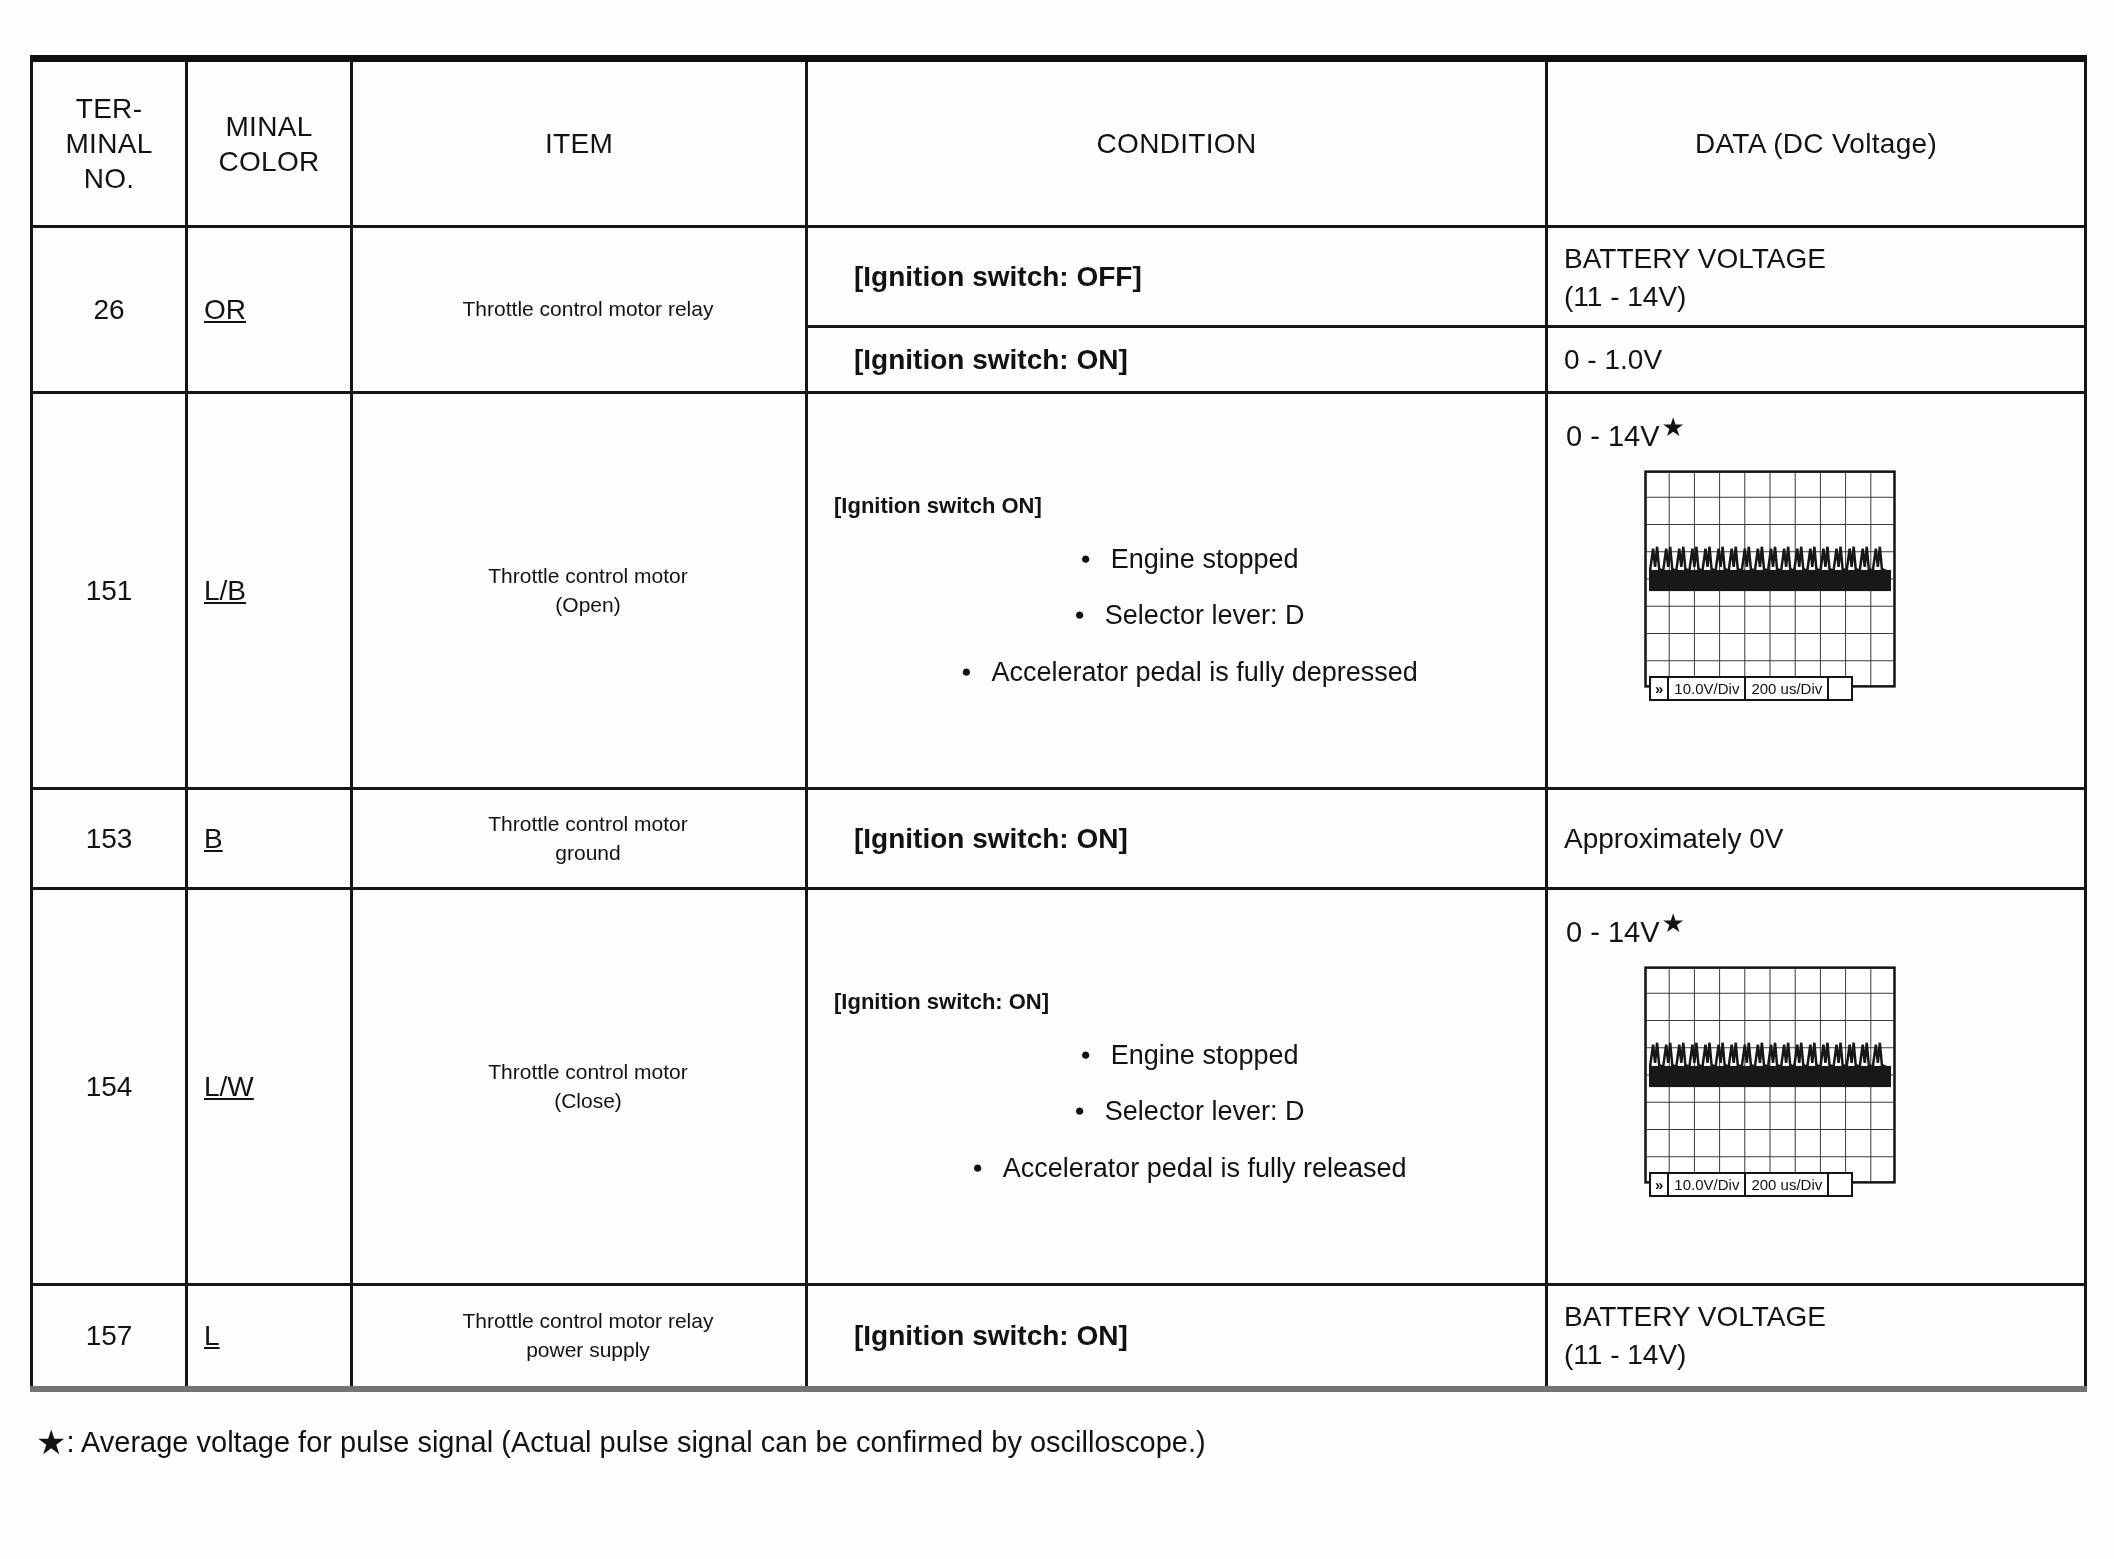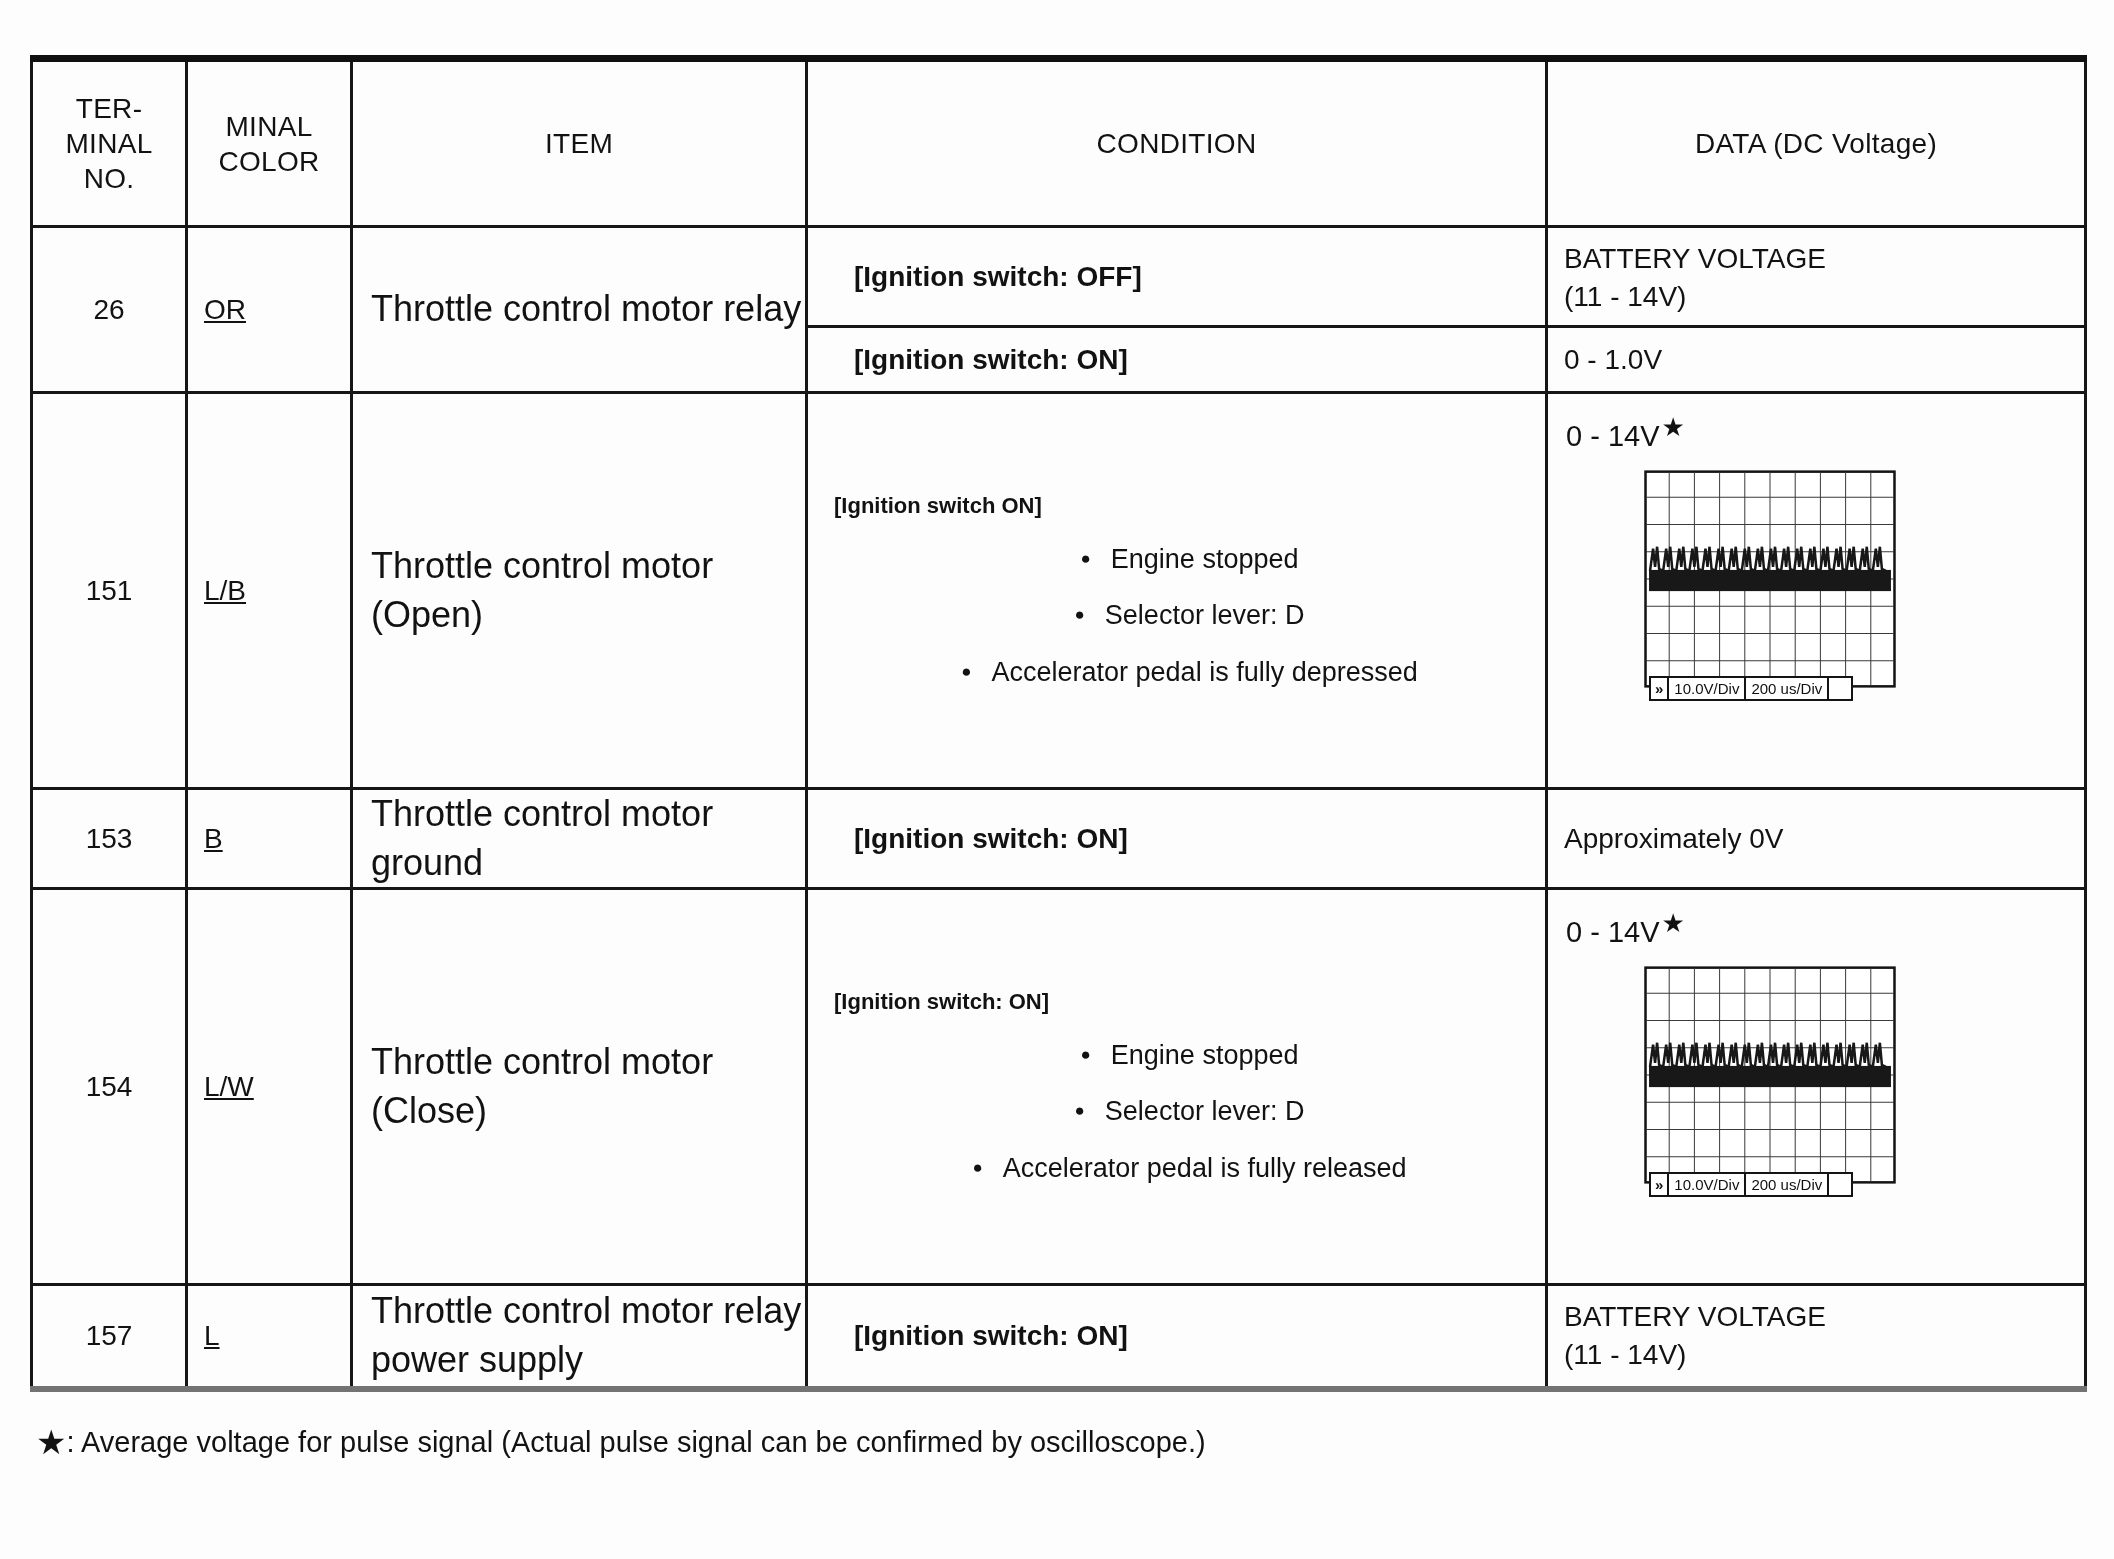--- a/index.html
+++ b/index.html
@@ -25,21 +25,21 @@
   th {
     font-size:28px; font-weight:400;
     text-align:center; vertical-align:middle;
     line-height:1.25; letter-spacing:0.3px;
   }
   .pre { white-space:pre-line; }
 
   td { vertical-align:middle; font-size:28px; line-height:1.35; }
   td.term { text-align:center; }
   td.wire { padding-left:16px;text-decoration:underline; }
-  td.item { padding-left:18px; font-size:36px; }
+  td.item { padding-left:18px; font-size:21px;text-align:center; }
   td.cond { padding-left:26px; }
   td.data { padding-left:16px; }
   td.vtop { vertical-align:top; padding-top:12px; }
 
   .bold { font-weight:700;margin-left:20px; }
 
   .cond-title { font-weight:700; font-size:22px; margin-bottom:6px; }
   ul.bullets { list-style:none; }
   ul.bullets li { margin-top:20px; font-size:27px;text-align:center; }
   .bdot::before { content:"●"; font-size:17px; margin-right:20px; vertical-align:4px; }

